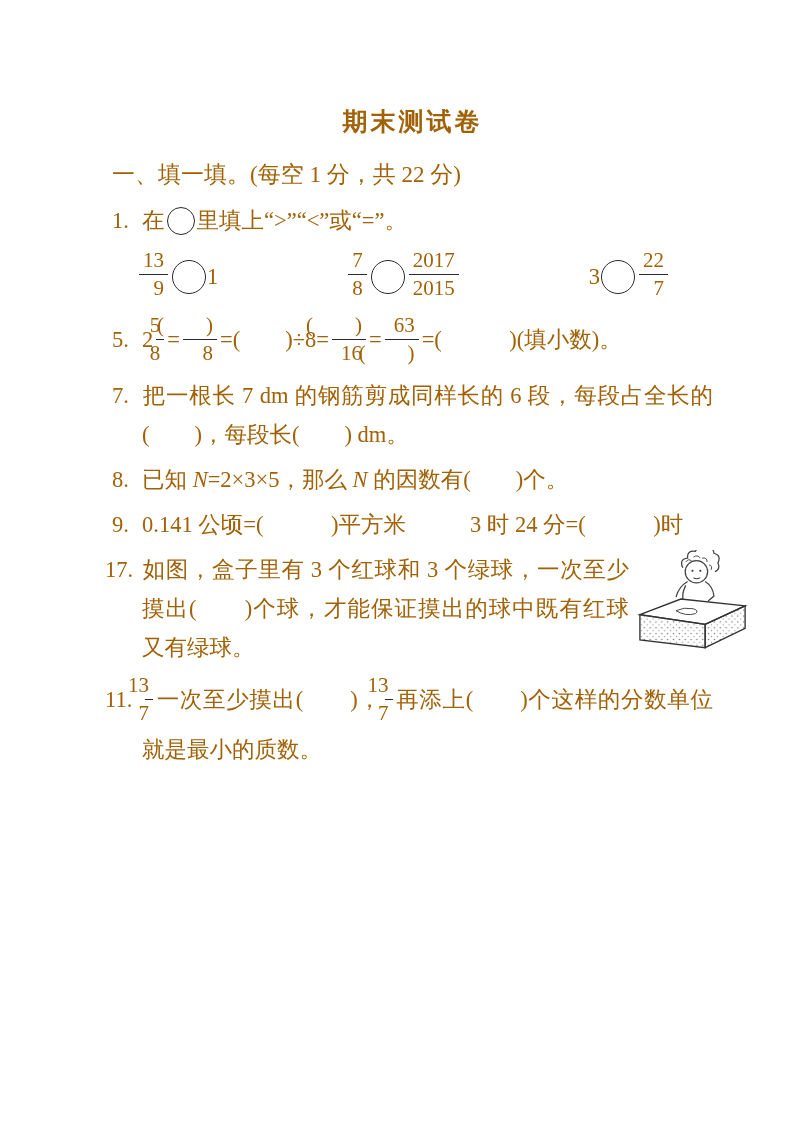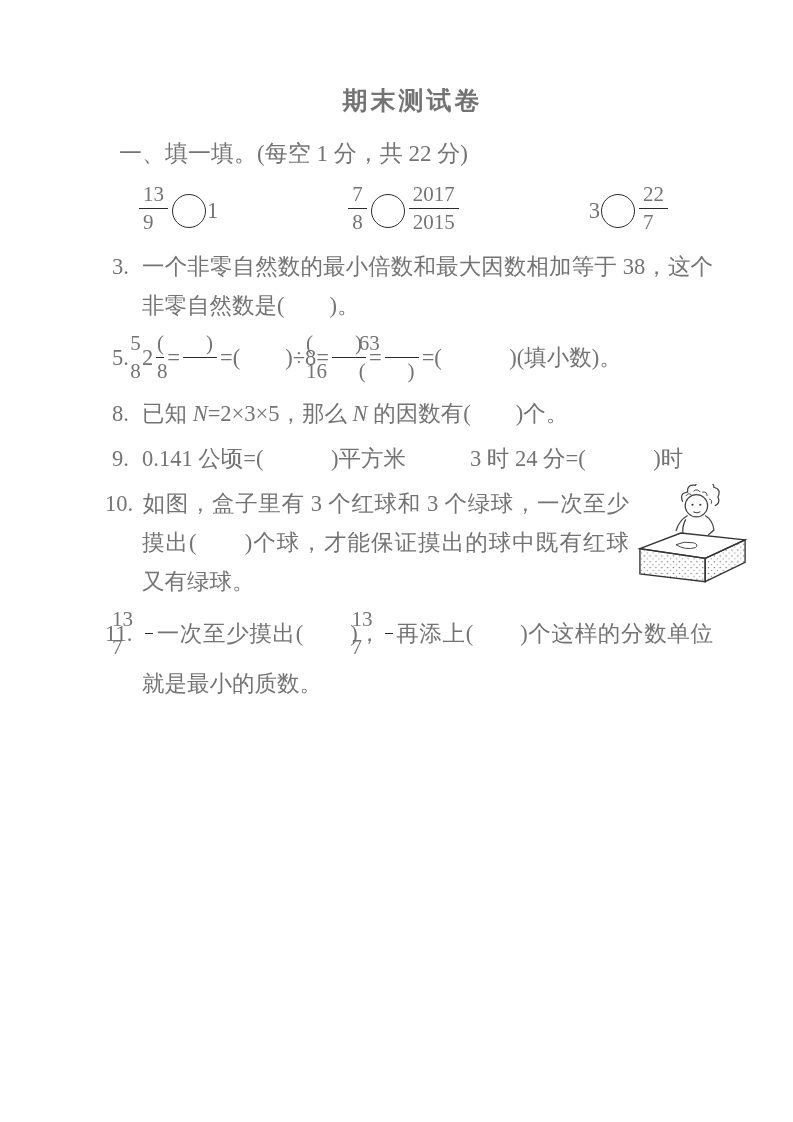--- a/index.html
+++ b/index.html
@@ -1,37 +1,37 @@
 <!DOCTYPE html>
 <html><head>
 <meta charset="utf-8">
 <style>
   html,body{margin:0;padding:0;background:#ffffff;}
   .page{
     position:relative;
     width:793px;height:1122px;
     box-sizing:border-box;
-    padding:84px 80px 0 112px;
+    padding:105px 80px 0 112px;
     background:#ffffff;
-    color:#737373;
+    color:#a16207;
     font-family:"Liberation Serif","DejaVu Serif",serif;
     overflow:hidden;
   }
   .title{
     margin:0 0 16px 0;
     font-size:25px;
     font-weight:bold;
     letter-spacing:3px;
     text-align:center;
     line-height:34px;
   }
   .section-heading{
     font-size:23px;
     line-height:40px;
-    margin:0 0 4px 7px;
+    margin:0 0 4px 0;
   }
   .q{
     font-size:22.5px;
     line-height:39px;
     text-align:justify;
     margin:6px 0 0 0;
     padding-left:30px;
     text-indent:-30px;
   }
   .q.q2d{text-indent:-37px;}
@@ -45,21 +45,21 @@
     border:1.6px solid #2a2a2a;
     border-radius:50%;
     vertical-align:middle;
     margin:0 2px 4px 2px;
     background:#fff;
   }
   .circle.lg{width:32px;height:32px;margin:0 1px;}
   .frac{
     display:inline-block;
     vertical-align:middle;
-    text-align:left;
+    text-align:right;
     margin:0 3px 4px 3px;
   }
   .frac .fn{
     display:block;
     font-size:21px;
     line-height:25px;
     padding:0 4px 1px 4px;
     border-bottom:1.7px solid #2a2a2a;
   }
   .frac .fd{
@@ -88,20 +88,21 @@
 </style>
 </head>
 <body>
 
 <div class="page">
 
   <h1 class="title">期末测试卷</h1>
 
   <div class="section-heading">一、填一填。(每空 1 分，共 22 分)</div>
 
+  <div class="q"><span class="qnum">1.</span><span class="qtext">在</span><span class="circle"></span><span class="qtext">里填上“&gt;”“&lt;”或“=”。</span></div>
 
   <div class="cmp-row">
     <span class="cmp">
       <span class="frac">
           <span class="fn">13</span>
           <span class="fd">9</span>
         </span>
       <span class="circle lg"></span>
       <span>1</span>
     </span>
@@ -120,26 +121,26 @@
       <span>3</span>
       <span class="circle lg"></span>
       <span class="frac">
           <span class="fn">22</span>
           <span class="fd">7</span>
         </span>
     </span>
   </div>
 
 
-  <div class="q"><span class="qnum">3.</span><span class="qtext">一个非零自然数的最小倍数和最大因数相加等于 38，这个非零自然数是(　　)。</span></div>
 
 
   <div class="q"><span class="qnum">5.</span><span class="qtext">2</span><span class="frac"><span class="fn">5</span><span class="fd">8</span></span><span class="qtext">=</span><span class="frac"><span class="fn">(　　)</span><span class="fd">8</span></span><span class="qtext">=(　　)÷8=</span><span class="frac"><span class="fn">(　　)</span><span class="fd">16</span></span><span class="qtext">=</span><span class="frac"><span class="fn">63</span><span class="fd">(　　)</span></span><span class="qtext">=(　　　)(填小数)。</span></div>
 
 
+  <div class="q"><span class="qnum">7.</span><span class="qtext">把一根长 7 dm 的钢筋剪成同样长的 6 段，每段占全长的(　　)，每段长(　　) dm。</span></div>
 
   <div class="q"><span class="qnum">8.</span><span class="qtext">已知 </span><span class="var">N</span><span class="qtext">=2×3×5，那么 </span><span class="var">N</span><span class="qtext"> 的因数有(　　)个。</span></div>
 
   <div class="q"><span class="qnum">9.</span><span class="qtext">0.141 公顷=(　　　)平方米</span><span class="gap"></span><span class="qtext">3 时 24 分=(　　　)时</span></div>
 
   <div class="q q2d"><span class="illus">
         <svg viewBox="0 0 115 102" width="112" height="100" xmlns="http://www.w3.org/2000/svg">
       <defs>
         <pattern id="dots" width="6" height="6" patternUnits="userSpaceOnUse">
           <circle cx="1.5" cy="1.5" r="0.8" fill="#777"></circle>
@@ -159,18 +160,18 @@
       <path d="M70,32 q8,5 9,15 l-6,5" fill="none" stroke="#444" stroke-width="1.3"></path>
       <path d="M50,36 q-5,10 -2,17 l6,3" fill="none" stroke="#444" stroke-width="1.3"></path>
 
       <polygon points="3,66 45,50 111,57 70,76" fill="#fff" stroke="#333" stroke-width="1.4"></polygon>
       <path d="M40,62 q8,-4 18,-2 q6,2 2,5 q-10,3 -20,-3" fill="#fff" stroke="#444" stroke-width="1"></path>
 
       <polygon points="3,66 70,76 70,100 3,92" fill="url(#dots)" stroke="#333" stroke-width="1.4"></polygon>
 
       <polygon points="70,76 111,57 111,80 70,100" fill="url(#dots)" stroke="#333" stroke-width="1.4"></polygon>
     </svg>
-      </span><span class="qnum">10.</span><span class="qtext">如图，盒子里有 3 个红球和 3 个绿球，一次至少摸出(　　)个球，才能保证摸出的球中既有红球又有绿球。</span></div>
+      </span><span class="qnum">17.</span><span class="qtext">如图，盒子里有 3 个红球和 3 个绿球，一次至少摸出(　　)个球，才能保证摸出的球中既有红球又有绿球。</span></div>
 
   <div class="q q2d"><span class="qnum">11.</span><span class="frac"><span class="fn">13</span><span class="fd">7</span></span><span class="qtext">一次至少摸出(　　)，</span><span class="frac"><span class="fn">13</span><span class="fd">7</span></span><span class="qtext">再添上(　　)个这样的分数单位就是最小的质数。</span></div>
 
 
 </div>
 
 </body></html>

